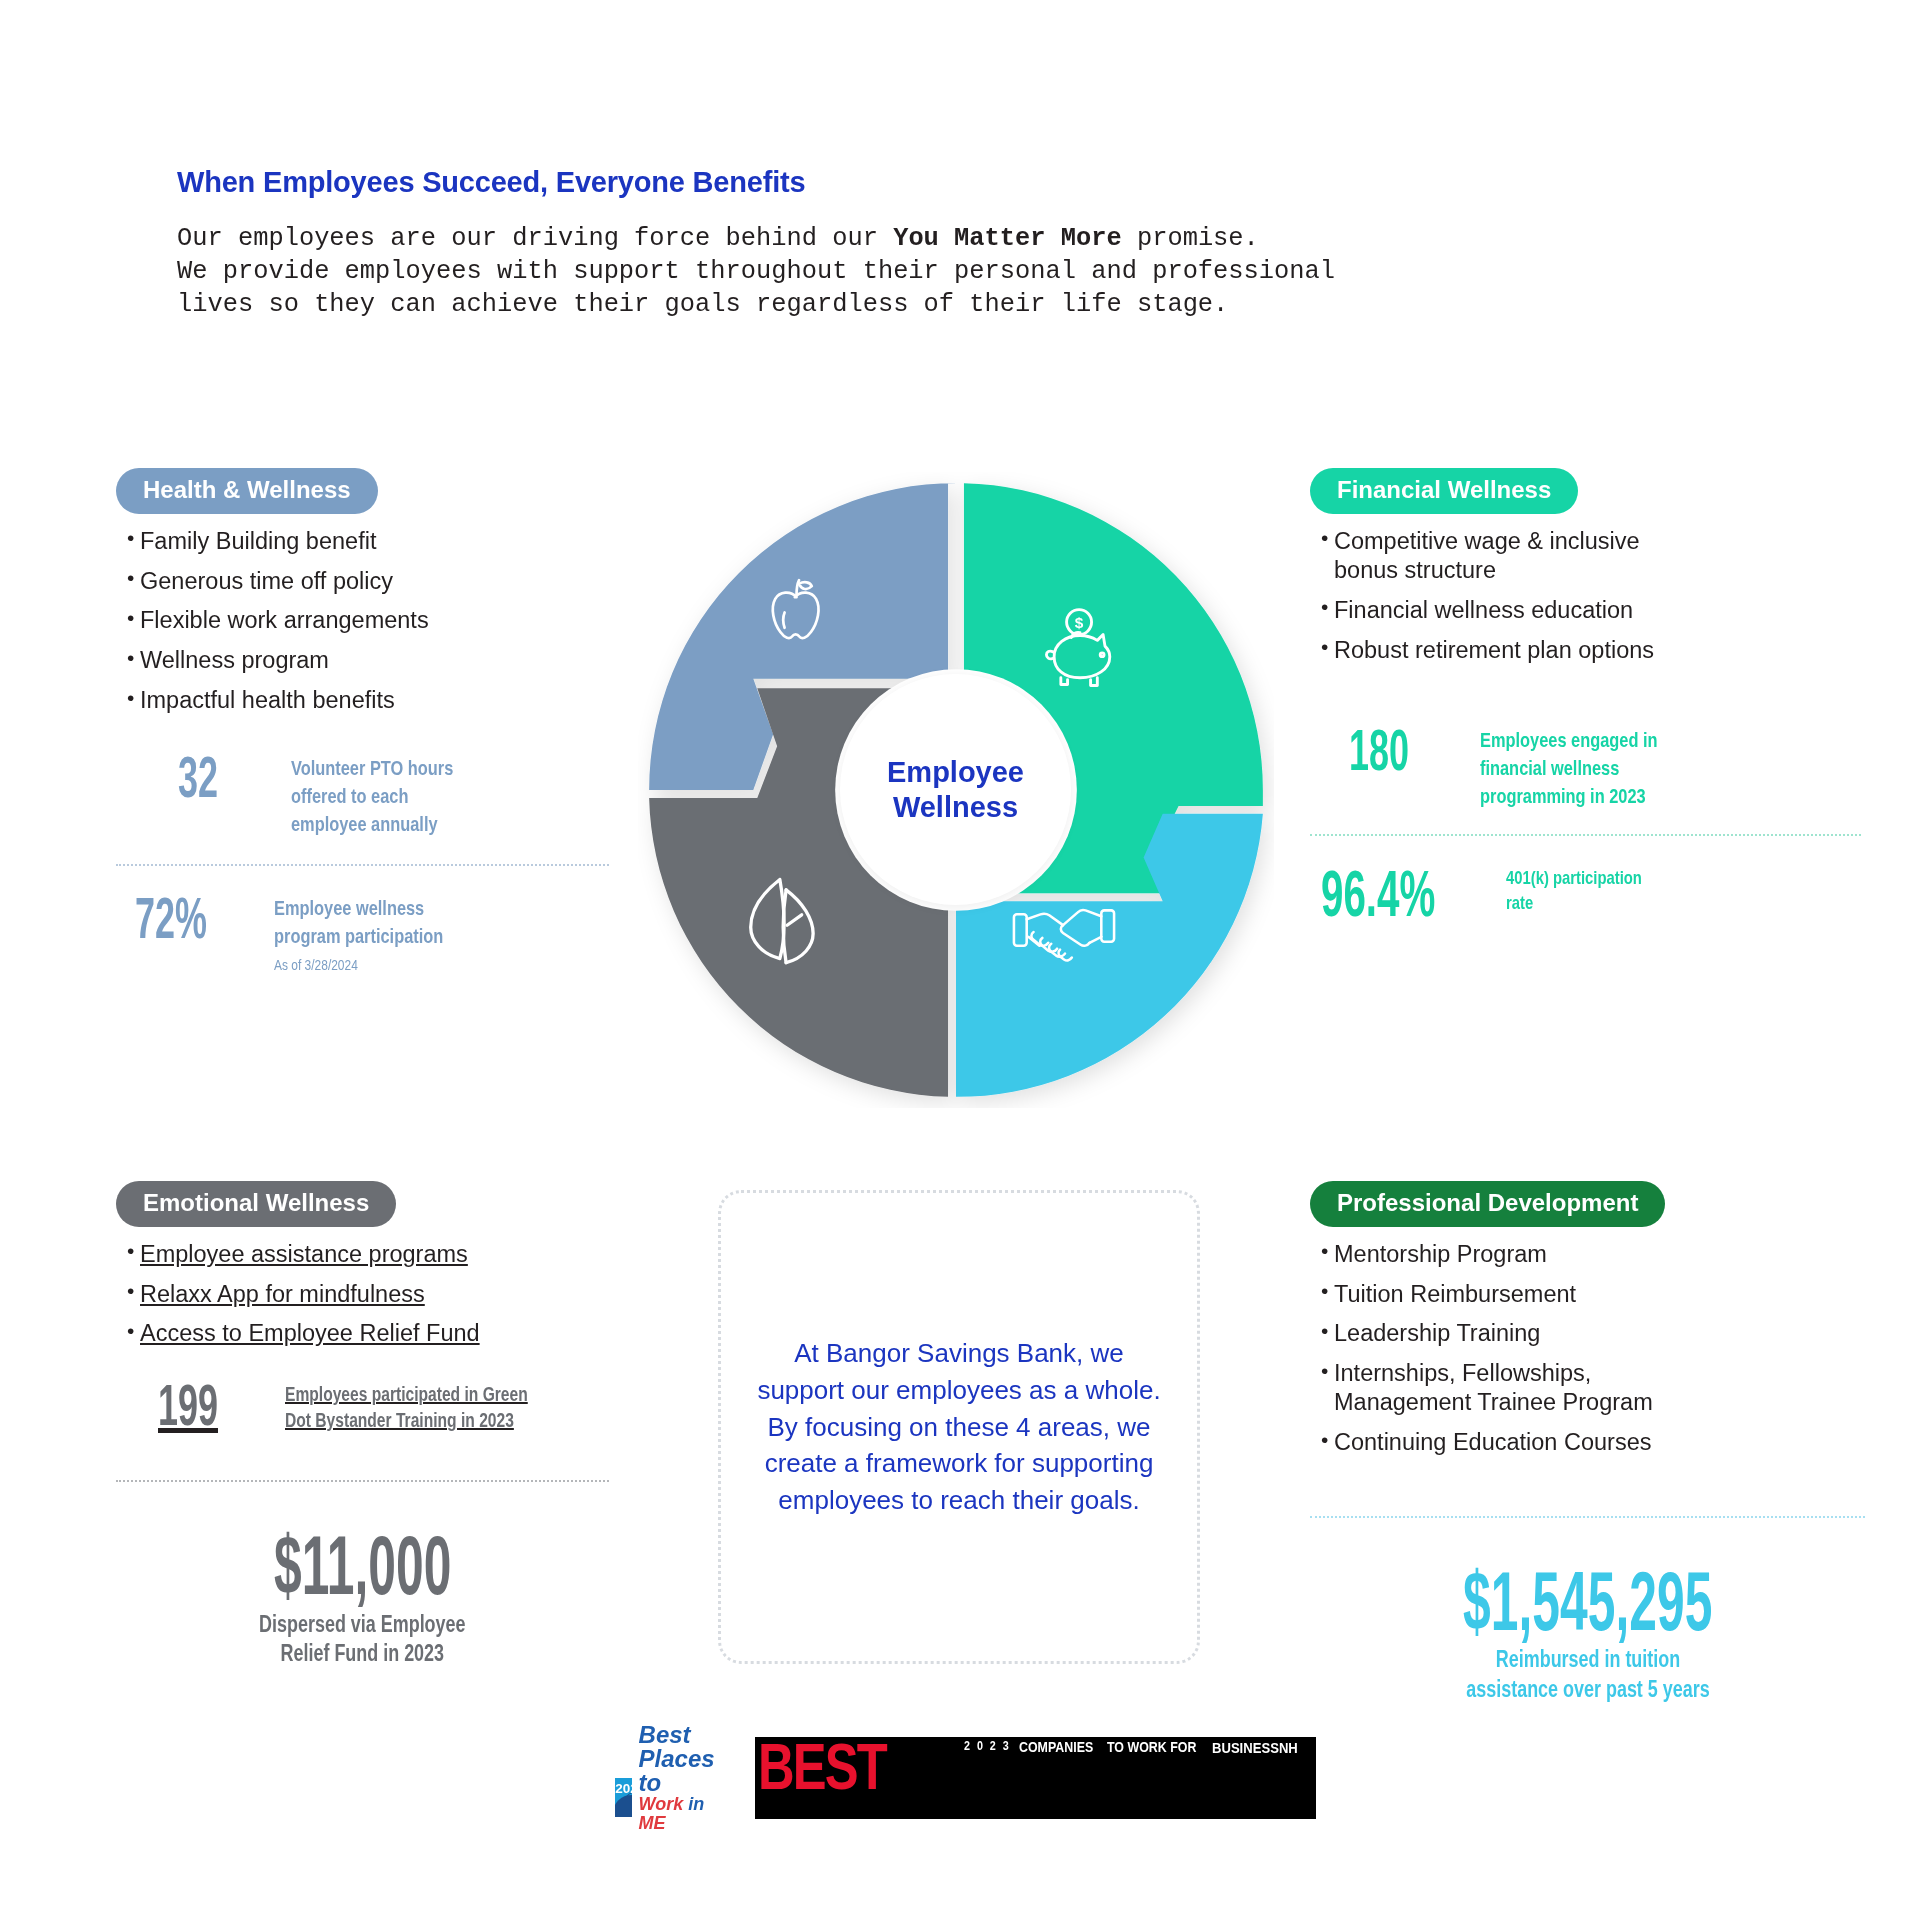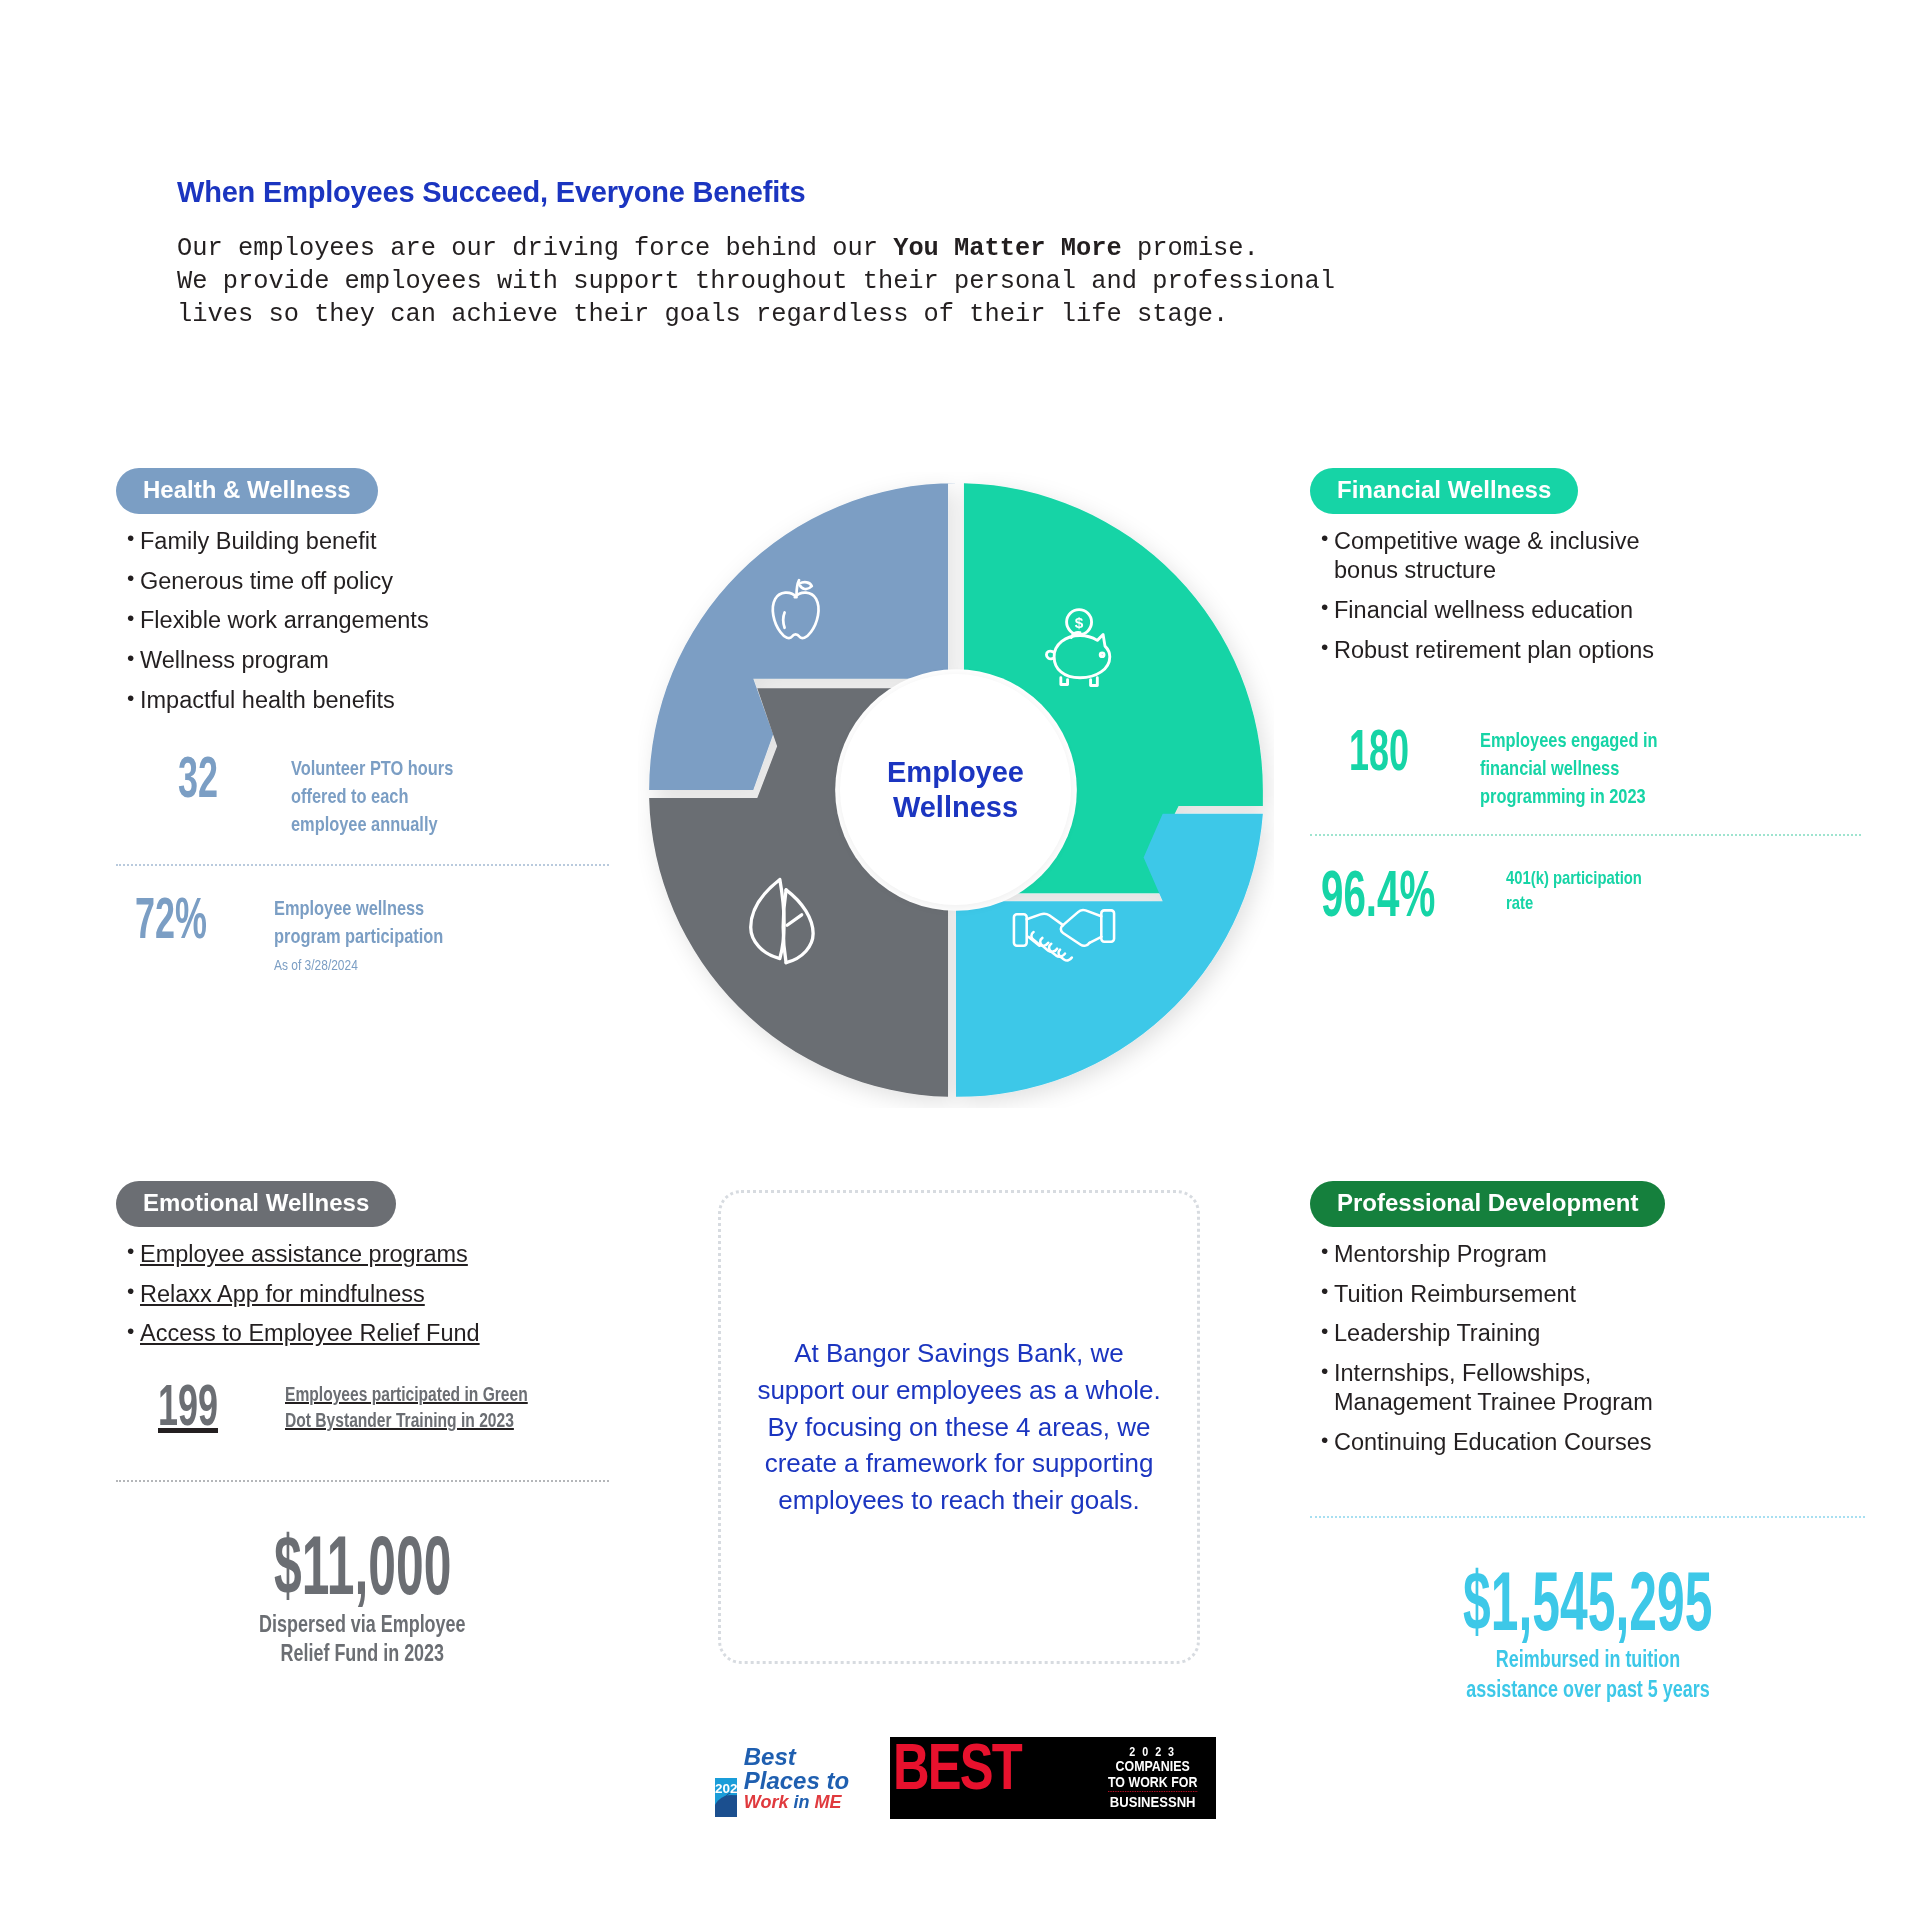--- a/index.html
+++ b/index.html
@@ -2,21 +2,21 @@
 <html style="font-size:6.2px"><head>
 <meta charset="utf-8">
 <style>
   html,body{margin:0;padding:0;background:#ffffff;}
   body{width:1965px;height:1965px;position:relative;overflow:hidden;
        font-family:"Liberation Sans", sans-serif; color:#231f20;
        -webkit-font-smoothing:antialiased;}
 
   
   #header{position:absolute; left:177px; top:166px; width:1233px;}
-  #header .title{font-size:29px; font-weight:bold; color:#1b35c0; letter-spacing:-0.2px;margin-top:10px;}
+  #header .title{font-size:29px; font-weight:bold; color:#1b35c0; letter-spacing:-0.2px;}
   #header .para{margin-top:23px; font-size:25.4px; line-height:1.30; color:#231f20; font-weight:300;font-family:Liberation Mono, monospace;}
   #header .para b{font-weight:bold;}
 
   
   .col{position:absolute; width:532px;}
   #col-hw{left:116px;  top:468px;}
   #col-fw{left:1310px; top:468px;}
   #col-ew{left:116px;  top:1181px;text-decoration:underline;}
   #col-pd{left:1310px; top:1181px;}
 
@@ -105,21 +105,21 @@
                  background:#1b4f8f; border-radius:60% 60% 0 0 / 100% 100% 0 0;}
   .bpw .txt{padding-left:7px; display:flex; flex-direction:column; justify-content:center;}
   .bpw .l1{color:#1f5fb0; font-size:24px; font-weight:bold; font-style:italic; line-height:1.0;}
   .bpw .l2{color:#e03a3e; font-size:18px; font-weight:bold; font-style:italic; line-height:1.05;}
   .bpw .l2 i{color:#1f5fb0; font-style:italic;}
 
   .bnh{background:#000; height:77px; display:flex; align-items:stretch; padding:2.3px 3.1px;gap:36px;}
   .bnh .big{color:#e8112d; font-size:65px; font-weight:bold; line-height:0.82;
             font-family:"Liberation Sans Narrow","Liberation Sans",sans-serif;
             transform:scaleX(0.78); transform-origin:left top; letter-spacing:-2.3px;}
-  .bnh .right{display:flex; flex-direction:column; justify-content:center; margin-left:15px;text-align:center;}
+  .bnh .right{display:flex; flex-direction:row; justify-content:center; margin-left:6px;}
   .bnh .right div{color:#fff; font-weight:bold; line-height:1.05; white-space:nowrap;
                   font-family:"Liberation Sans Narrow","Liberation Sans",sans-serif;
                   transform:scaleX(0.85); transform-origin:left center;}
   .bnh .yr{font-size:12.7px; letter-spacing:2.3px;}
   .bnh .r1{font-size:14.6px;}
   .bnh .r2{font-size:14.6px;}
   .bnh .rule{border-top:1.2px dotted #e8112d; margin:1.5px 0;}
   .bnh .r3{font-size:15.4px;}
 </style>
 </head>

